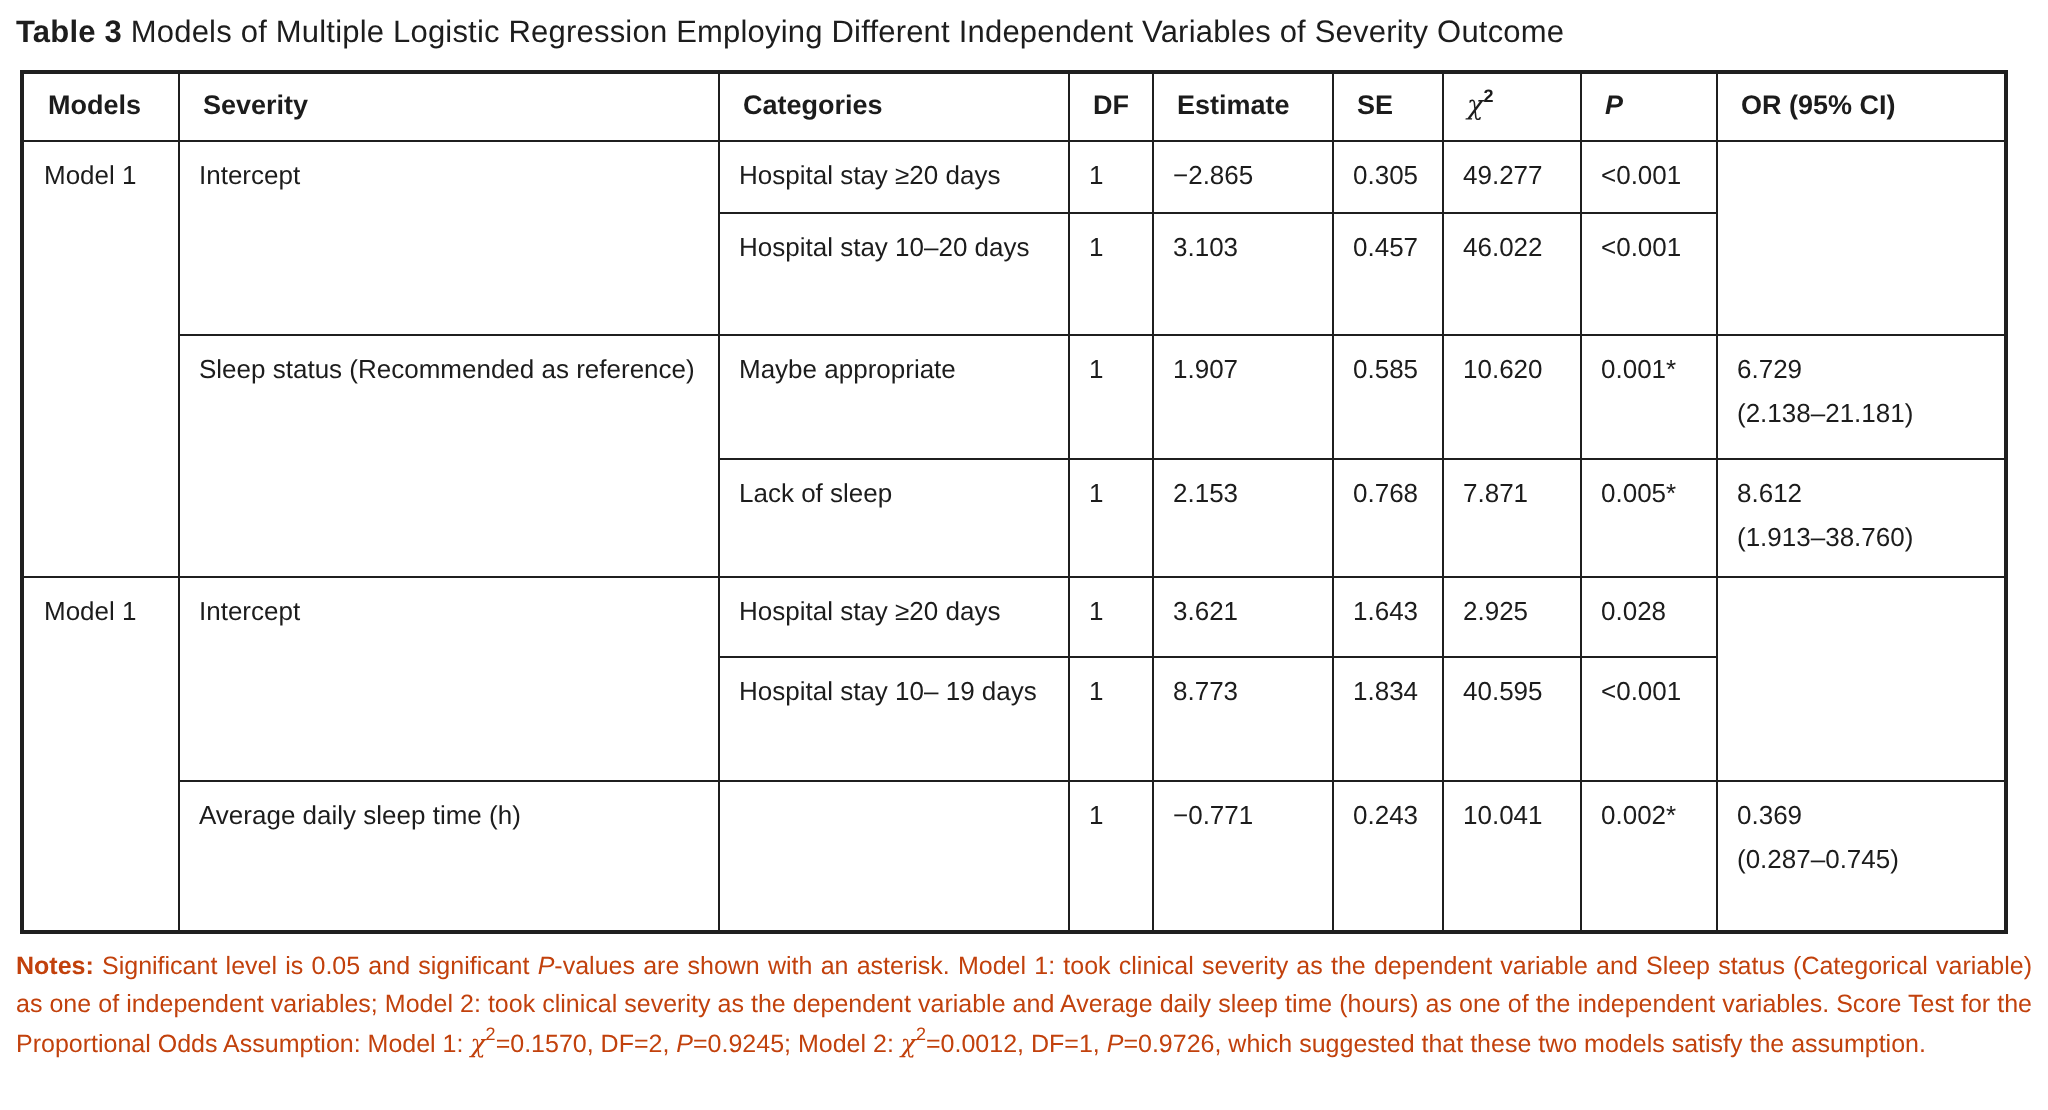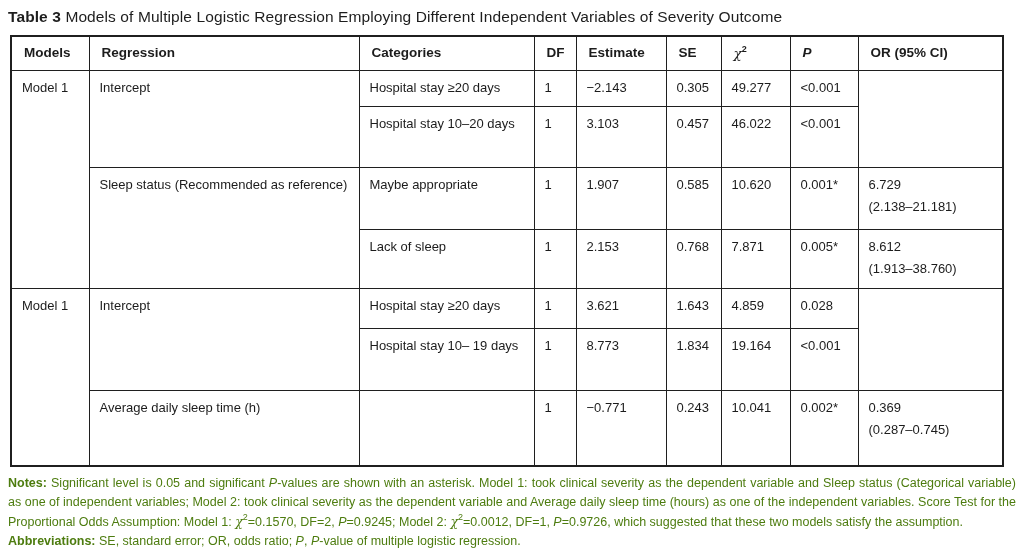--- a/index.html
+++ b/index.html
@@ -21,21 +21,21 @@
     color: #1c1c1c;
     overflow: hidden;
   }
   table.reg th { font-weight: bold; font-size: 13.5px; line-height: 1.5; padding-left: 12px; }
   td.wrapcell { padding-right: 30px; }
   .chi-i { font-style: italic; font-family: "DejaVu Serif", serif; font-weight: normal; }
   .p-i { font-style: italic; }
   sup.s2 { font-size: 9px; position: relative; top: -1px; line-height: 0; }
 
   .notes-block { width: 1008px; margin-top: 7px; }
-  .notes-block p { font-size: 12.5px; line-height: 19px; color: #4d7c0f; }
+  .notes-block p { font-size: 12.5px; line-height: 19px; color: #c2410c; }
   .notes-p { text-align: justify; }
   .fn-label { font-weight: bold; }
 </style>
 </head>
 <body>
 
 <div class="page">
 
   <div class="caption"><span class="cap-label">Table 3</span><span> Models of Multiple Logistic Regression Employing Different Independent Variables of Severity Outcome</span></div>
 
@@ -47,37 +47,37 @@
         <col style="width:42px">
         <col style="width:90px">
         <col style="width:55px">
         <col style="width:69px">
         <col style="width:68px">
         <col style="width:145px">
     </colgroup>
     <thead>
       <tr style="height:34px">
         <th>Models</th>
-        <th>Regression</th>
+        <th>Severity</th>
         <th>Categories</th>
         <th>DF</th>
         <th>Estimate</th>
         <th>SE</th>
         <th><span class="chi-i">χ</span><sup class="s2">2</sup></th>
         <th class="p-i">P</th>
         <th>OR (95% CI)</th>
       </tr>
     </thead>
     <tbody>
       <tr style="height:36px">
         <td rowspan="4">Model 1</td>
         <td rowspan="2" class="wrapcell">Intercept</td>
         <td class="wrapcell">Hospital stay ≥20 days</td>
         <td>1</td>
-        <td>−2.143</td>
+        <td>−2.865</td>
         <td>0.305</td>
         <td>49.277</td>
         <td>&lt;0.001</td>
         <td rowspan="2"></td>
       </tr>
       <tr style="height:61px">
         <td class="wrapcell">Hospital stay 10–20 days</td>
         <td>1</td>
         <td>3.103</td>
         <td>0.457</td>
@@ -109,46 +109,45 @@
             <div>(1.913–38.760)</div>
           </td>
       </tr>
       <tr style="height:40px">
         <td rowspan="3">Model 1</td>
         <td rowspan="2" class="wrapcell">Intercept</td>
         <td class="wrapcell">Hospital stay ≥20 days</td>
         <td>1</td>
         <td>3.621</td>
         <td>1.643</td>
-        <td>4.859</td>
+        <td>2.925</td>
         <td>0.028</td>
         <td rowspan="2"></td>
       </tr>
       <tr style="height:62px">
         <td class="wrapcell">Hospital stay 10– 19 days</td>
         <td>1</td>
         <td>8.773</td>
         <td>1.834</td>
-        <td>19.164</td>
+        <td>40.595</td>
         <td>&lt;0.001</td>
       </tr>
       <tr style="height:76px">
         <td class="wrapcell">Average daily sleep time (h)</td>
         <td class="wrapcell"></td>
         <td>1</td>
         <td>−0.771</td>
         <td>0.243</td>
         <td>10.041</td>
         <td>0.002*</td>
         <td>
             <div>0.369</div>
             <div>(0.287–0.745)</div>
           </td>
       </tr>
     </tbody>
   </table>
 
   <div class="notes-block">
     <p class="notes-p"><span class="fn-label">Notes:</span><span> Significant level is 0.05 and significant </span><span class="p-i">P</span><span>-values are shown with an asterisk. Model 1: took clinical severity as the dependent variable and Sleep status (Categorical variable) as one of independent variables; Model 2: took clinical severity as the dependent variable and Average daily sleep time (hours) as one of the independent variables. Score Test for the Proportional Odds Assumption: Model 1: </span><span class="chi-i">χ</span><sup class="s2">2</sup><span>=0.1570, DF=2, </span><span class="p-i">P</span><span>=0.9245; Model 2: </span><span class="chi-i">χ</span><sup class="s2">2</sup><span>=0.0012, DF=1, </span><span class="p-i">P</span><span>=0.9726, which suggested that these two models satisfy the assumption.</span></p>
-    <p><span class="fn-label">Abbreviations:</span><span> SE, standard error; OR, odds ratio; </span><span class="p-i">P</span><span>, </span><span class="p-i">P</span><span>-value of multiple logistic regression.</span></p>
   </div>
 
 </div>
 
 </body></html>

